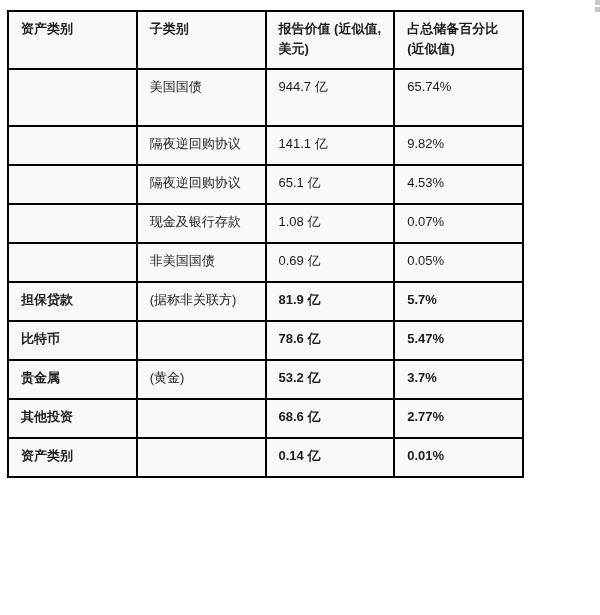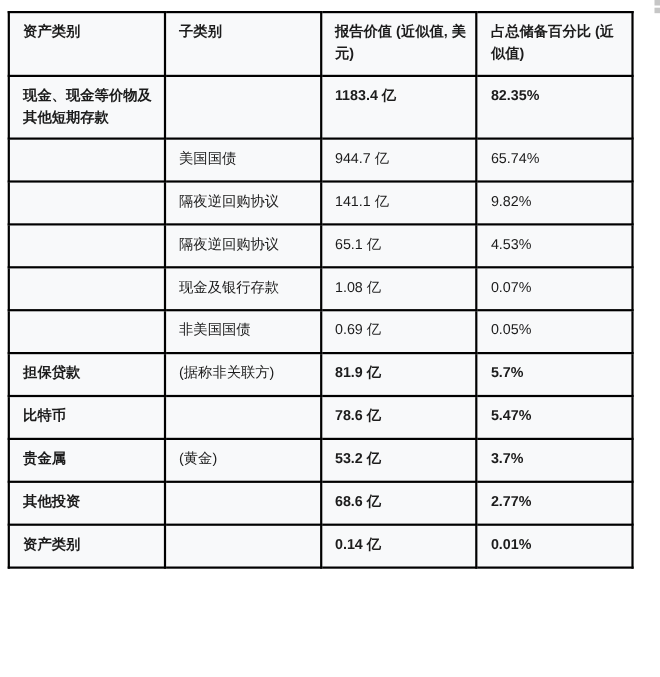--- a/index.html
+++ b/index.html
@@ -12,21 +12,21 @@
     position: relative;
     width: 600px;
     height: 615px;
     background: #ffffff;
     overflow: hidden;
   }
   table.asset-table {
     position: absolute;
     left: 7px;
     top: 10px;
-    width: 569px;
+    width: 517px;
     border-collapse: collapse;
     table-layout: fixed;
   }
   .asset-table th,
   .asset-table td {
     border: 2px solid #000000;
     background: #f8f9fa;
     vertical-align: top;
     text-align: left;
     padding: 7px 8px 7px 12px;
@@ -77,26 +77,20 @@
   <table class="asset-table" data-name="asset-table">
     <thead data-name="table-header">
       <tr data-name="header-row">
         <th data-name="column-header-category">资产类别</th>
         <th data-name="column-header-subcategory">子类别</th>
         <th data-name="column-header-value">报告价值 (近似值, 美元)</th>
         <th data-name="column-header-percent">占总储备百分比 (近似值)</th>
       </tr>
     </thead>
     <tbody data-name="table-body">
-        <tr data-name="table-row" class="em">
-          <td data-name="cell-category">现金、现金等价物及其他短期存款</td>
-          <td data-name="cell-subcategory"></td>
-          <td data-name="cell-value">1183.4 亿</td>
-          <td data-name="cell-percent">82.35%</td>
-        </tr>
         <tr data-name="table-row">
           <td data-name="cell-category"></td>
           <td data-name="cell-subcategory">美国国债</td>
           <td data-name="cell-value">944.7 亿</td>
           <td data-name="cell-percent">65.74%</td>
         </tr>
         <tr data-name="table-row">
           <td data-name="cell-category"></td>
           <td data-name="cell-subcategory">隔夜逆回购协议</td>
           <td data-name="cell-value">141.1 亿</td>

